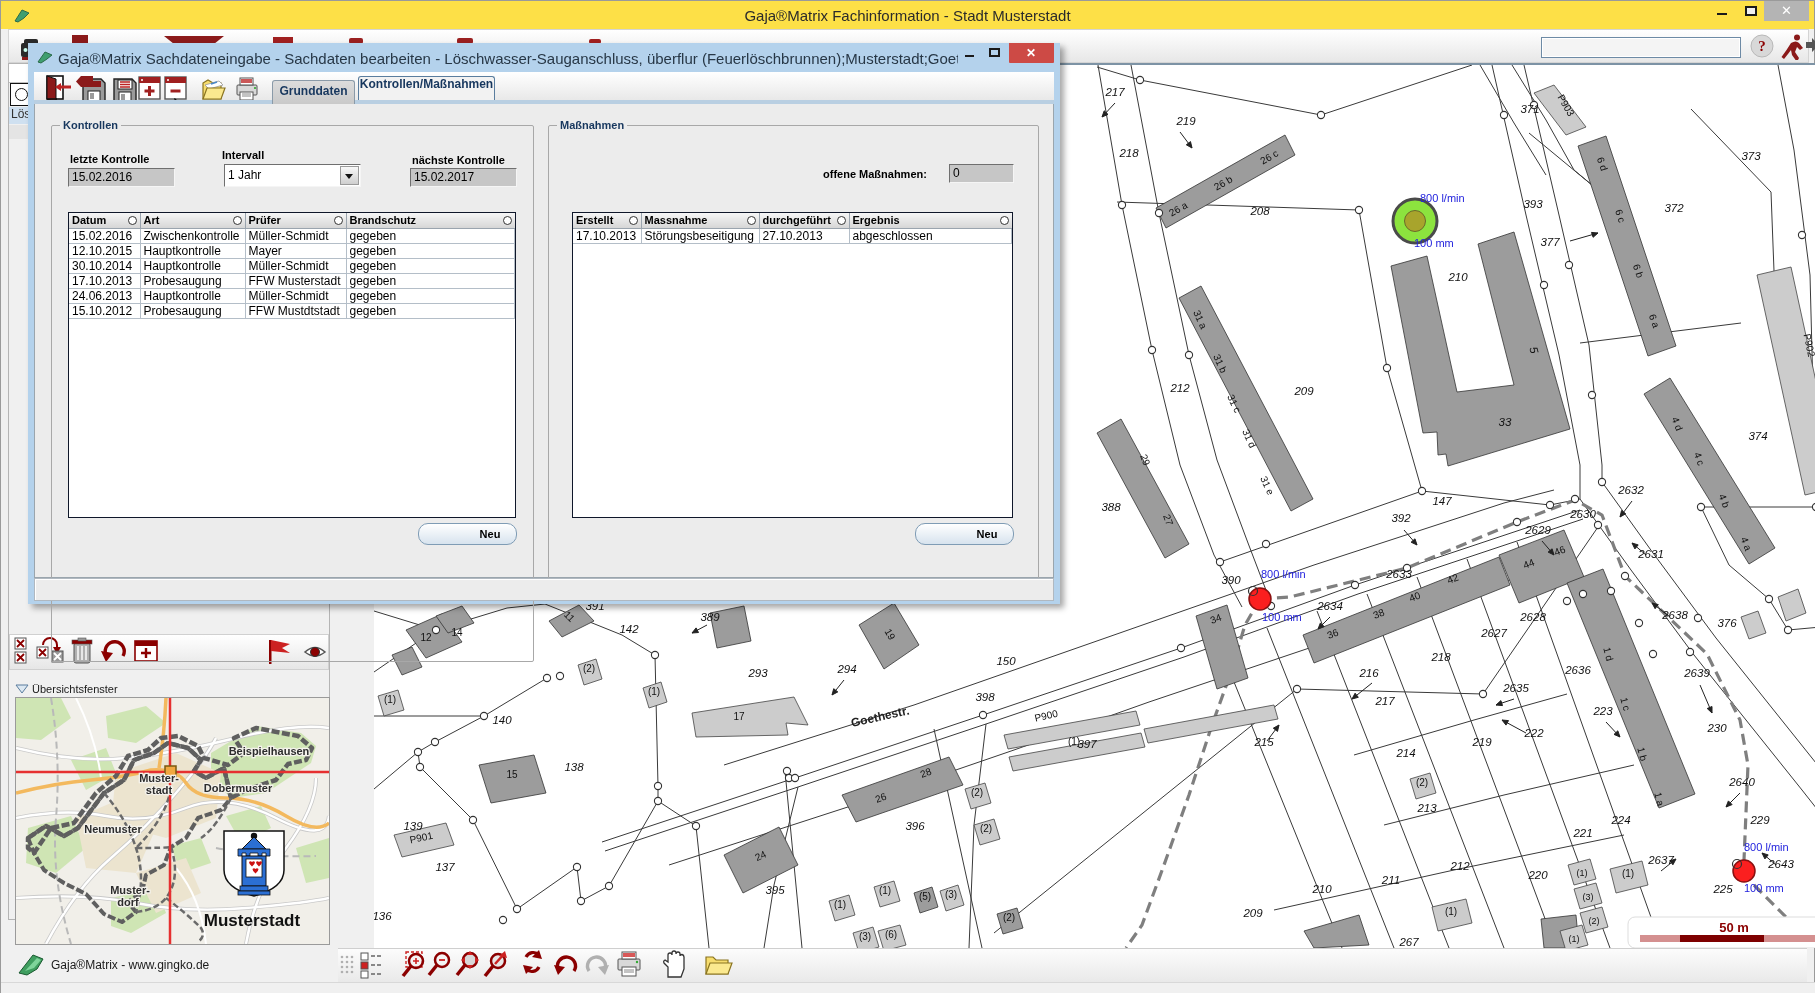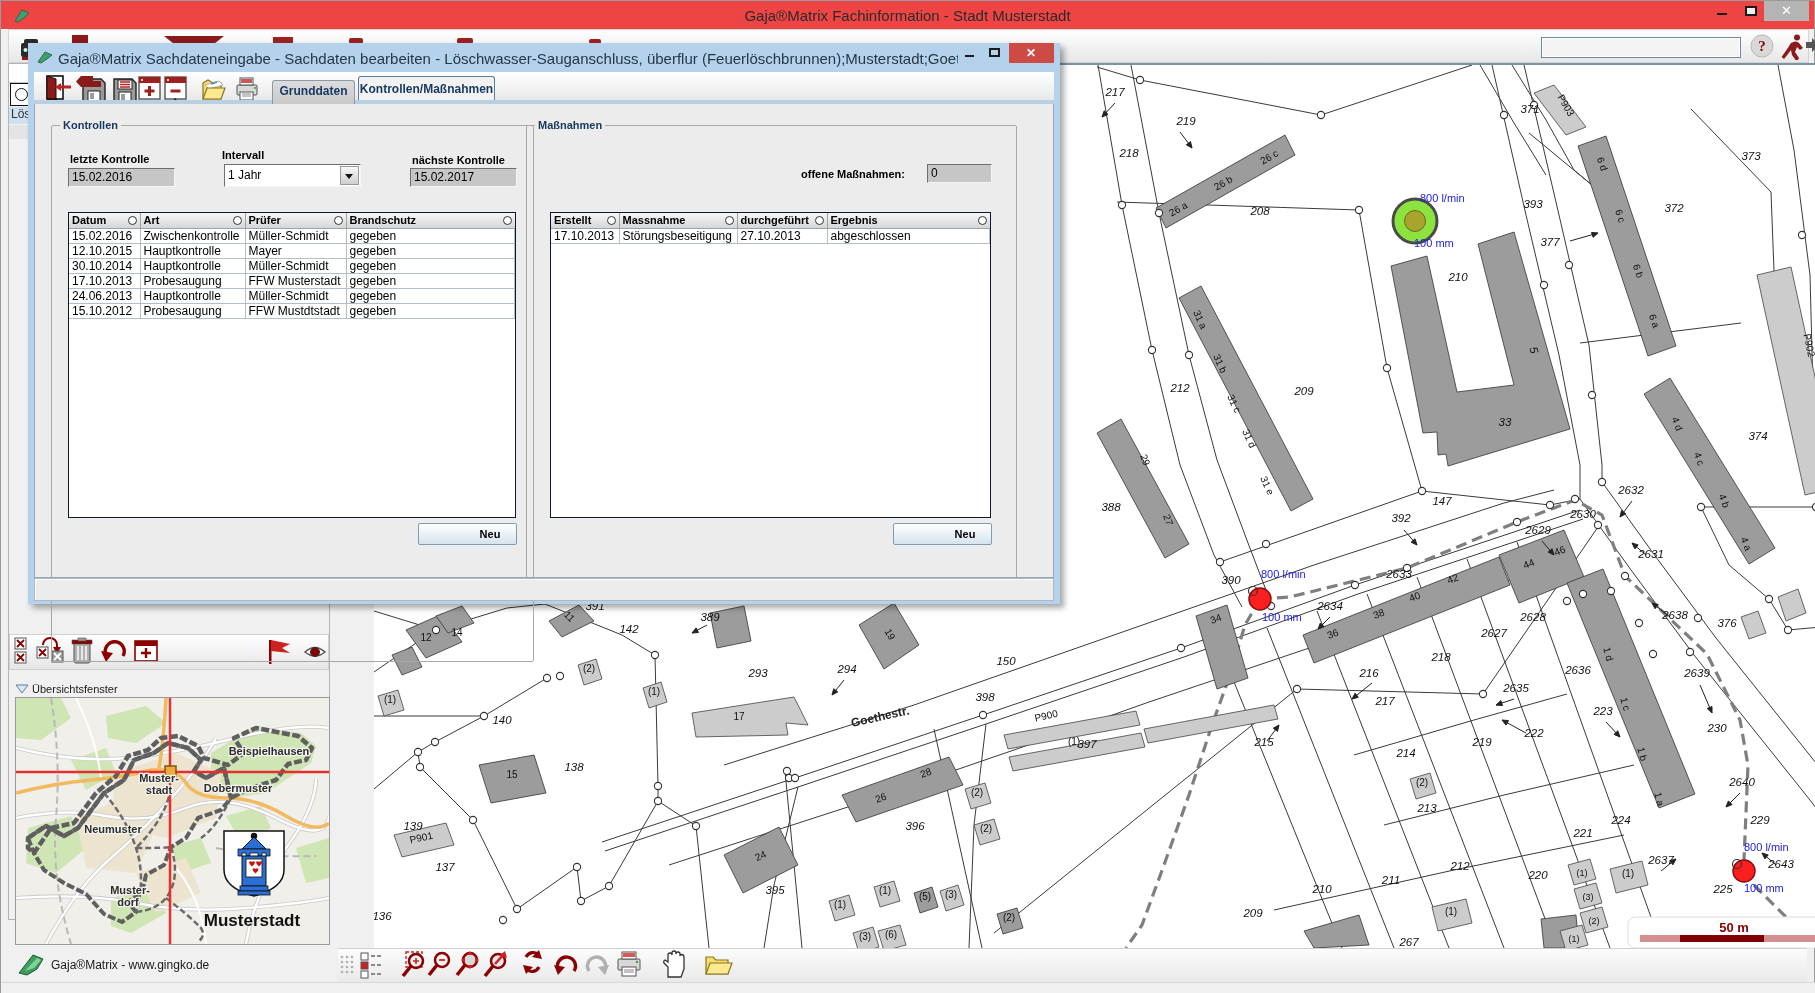--- a/index.html
+++ b/index.html
@@ -2,21 +2,21 @@
 <html><head>
 <meta charset="utf-8">
 <style>
 * { margin:0; padding:0; box-sizing:border-box; }
 html,body { width:1815px; height:993px; overflow:hidden; background:#f0f0f0;
   font-family:"Liberation Sans", sans-serif; }
 .abs { position:absolute; }
 #win { position:absolute; left:0; top:0; width:1815px; height:993px;
   background:#f0f0f0; border:1px solid #9a9a9a; }
 
-#title { position:absolute; left:0; top:0; width:100%; height:28px; background:#ef4444; }
+#title { position:absolute; left:0; top:0; width:100%; height:28px; background:#fde047; }
 #title .txt { position:absolute; left:0; right:0; top:6px; text-align:center;
   font-size:15px; color:#2b2b2b; }
 #mini { position:absolute; left:1716px; top:12px; width:10px; height:2px; background:#1a1a1a; }
 #maxi { position:absolute; left:1744px; top:5px; width:12px; height:10px; border:2px solid #1a1a1a; background:#f0f0f0; }
 #closebox { position:absolute; left:1763px; top:0; width:45px; height:20px; background:#b4b4b4;
   color:#fff; font-size:13px; text-align:center; line-height:19px; }
 
 #maintb { position:absolute; left:7px; top:28px; width:1801px; height:34px;
   background:linear-gradient(#ffffff,#e7e7e7); border:1px solid #d4d4d4; }
 #searchbox { position:absolute; left:1540px; top:36px; width:200px; height:21px;
@@ -43,21 +43,21 @@
 #dlgclose:after { content:"\2715"; color:#fff; font-size:12px; font-weight:bold; position:absolute; left:17px; top:3px; }
 #dlgtb { position:absolute; left:6px; top:29px; width:1020px; height:32px;
   background:linear-gradient(#ffffff,#e5e5e5); }
 #dlgbody { position:absolute; left:6px; top:61px; width:1020px; height:474px;
   background:#ececec; border:1px solid #9aa5ad; border-top:none; }
 #dlgstatus { position:absolute; left:6px; top:535px; width:1020px; height:23px;
   background:#ececec; border:1px solid #b0b8c0; box-shadow:inset 1px 1px 0 #fff; }
 
 .tab { position:absolute; top:33px; height:24px; font-size:12px; font-weight:bold;
   color:#17375e; text-align:center; border:1px solid #8a9aa8; border-bottom:none;
-  border-radius:3px 3px 0 0; padding-top:5px; }
+  border-radius:3px 3px 0 0; }
 #tab1 { left:244px; width:83px; background:linear-gradient(#dcdcdc,#c2c2c2); top:37px; height:32px; padding-top:3px; }
 #tab2 { left:330px; width:137px; background:#f2f2f2; border-color:#5a7d9e; z-index:3; }
 #tabline { position:absolute; left:6px; top:57px; width:1020px; height:4px; background:#b9cfe2; }
 
 .group { position:absolute; border:1px solid #a8a8a8; border-radius:2px; }
 .group > .glabel { position:absolute; top:-7px; left:8px; background:#ececec; padding:0 3px;
   font-size:11px; font-weight:bold; color:#17375e; }
 
 .flabel { position:absolute; font-size:11px; font-weight:bold; color:#000; }
 .field { position:absolute; background:#c6c6c6; border:1px solid #8f8f8f;
@@ -67,21 +67,21 @@
 .dtable { position:absolute; background:#ffffff; border:1px solid #0f172a; }
 .dtable table { border-collapse:collapse; width:100%; table-layout:fixed; }
 .dtable th { background:linear-gradient(#f6f6f6,#d6d6d6); font-size:11px; font-weight:bold;
   text-align:left; padding:1px 3px; height:15px; border-right:1px solid #9aa4ae;
   border-bottom:1px solid #9aa4ae; position:relative; color:#000; }
 .dtable th .circ { position:absolute; right:3px; top:3px; width:9px; height:9px;
   border:1px solid #333; border-radius:50%; background:#fff; }
 .dtable td { font-size:12px; padding:0 3px; height:15px; border-right:1px solid #b4bec8;
   border-bottom:1px solid #b4bec8; white-space:nowrap; overflow:hidden; }
 .btn { position:absolute; width:99px; height:22px; background:linear-gradient(#ffffff,#d7e3ee);
-  border:1px solid #7f9cb5; border-radius:2px; font-size:11px; font-weight:bold;
+  border:1px solid #7f9cb5; border-radius:10px; font-size:11px; font-weight:bold;
   text-align:center; line-height:20px; color:#000;padding-left:45px; }
 </style>
 </head>
 <body>
 <div id="win">
   <div id="title">
     <div class="txt">Gaja®Matrix Fachinformation - Stadt Musterstadt</div>
   </div>
   <div id="mini"></div>
     <div id="maxi"></div>
@@ -912,21 +912,21 @@
                   <td>Probesaugung</td>
                   <td>FFW Mustdtstadt</td>
                   <td>gegeben</td>
                 </tr>
           </tbody>
             </table>
         </div>
         <div class="btn" style="left:366px; top:397px;">Neu</div>
       </div>
 
-      <div class="group" id="grpM" style="left:491px; top:21px; width:491px; height:473px;">
+      <div class="group" id="grpM" style="left:513px; top:21px; width:491px; height:473px;">
         <div class="glabel">Maßnahmen</div>
         <div class="flabel" style="left:274px; top:42px;">offene Maßnahmen:</div>
         <div class="field" style="left:400px; top:38px; width:65px; height:19px;">0</div>
         <div class="dtable" style="left:23px; top:86px; width:441px; height:306px;">
           <table>
             <colgroup>
                 <col style="width:68px">
                 <col style="width:118px">
                 <col style="width:90px">
                 <col>

